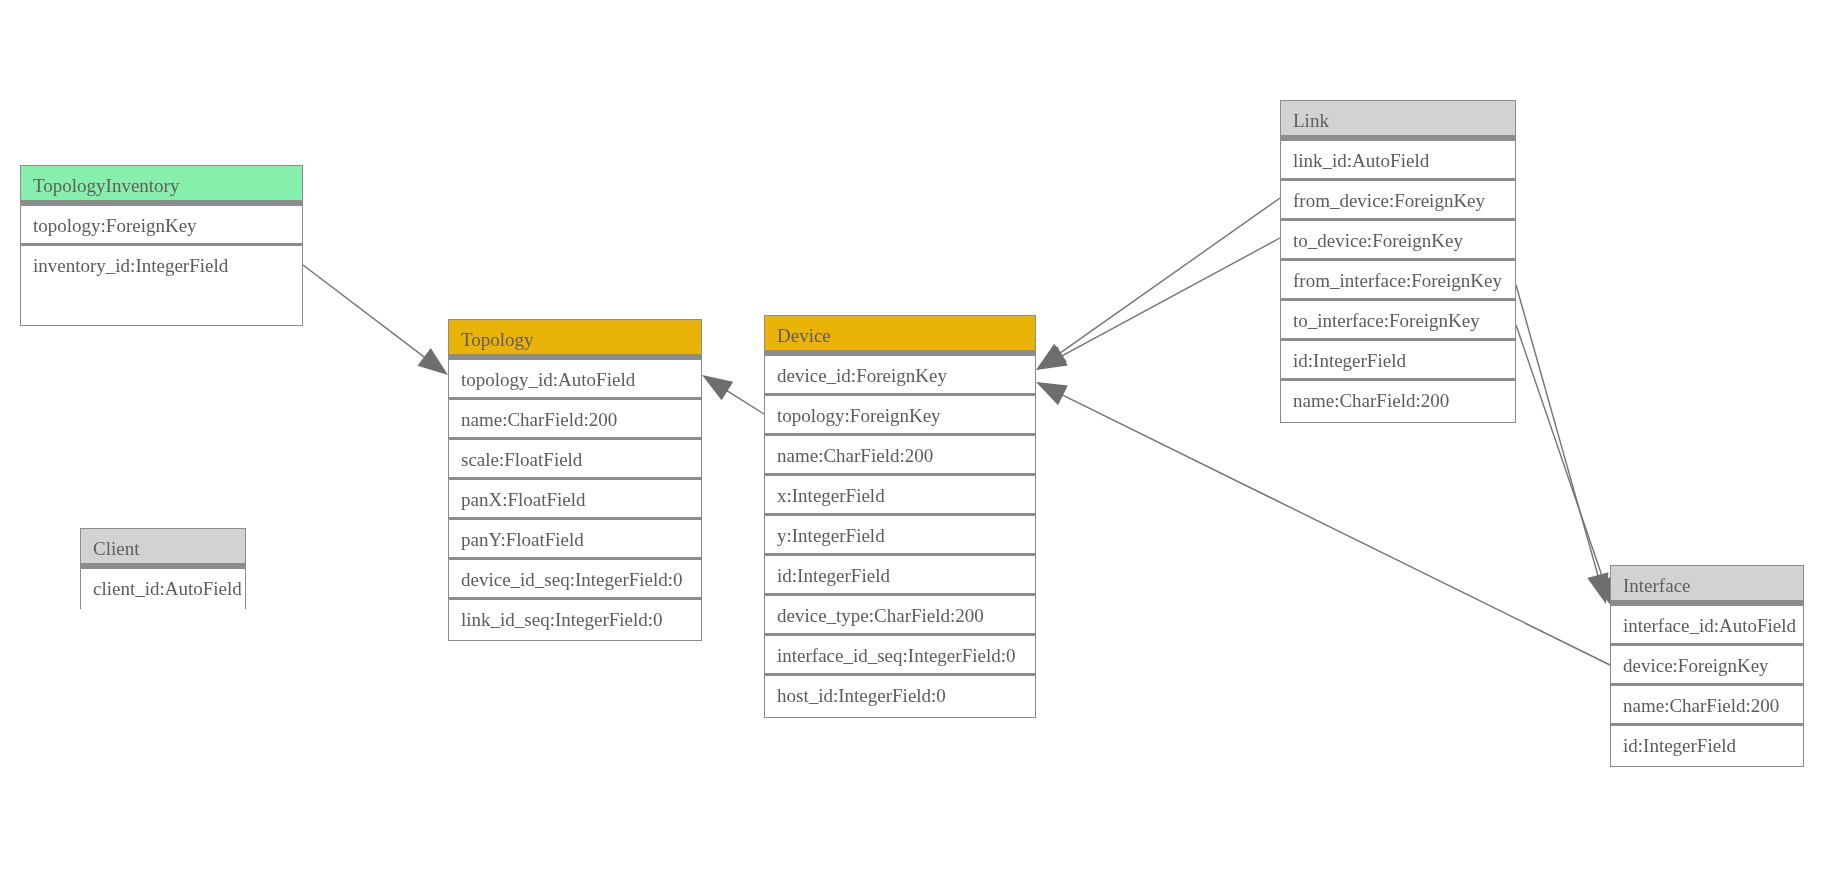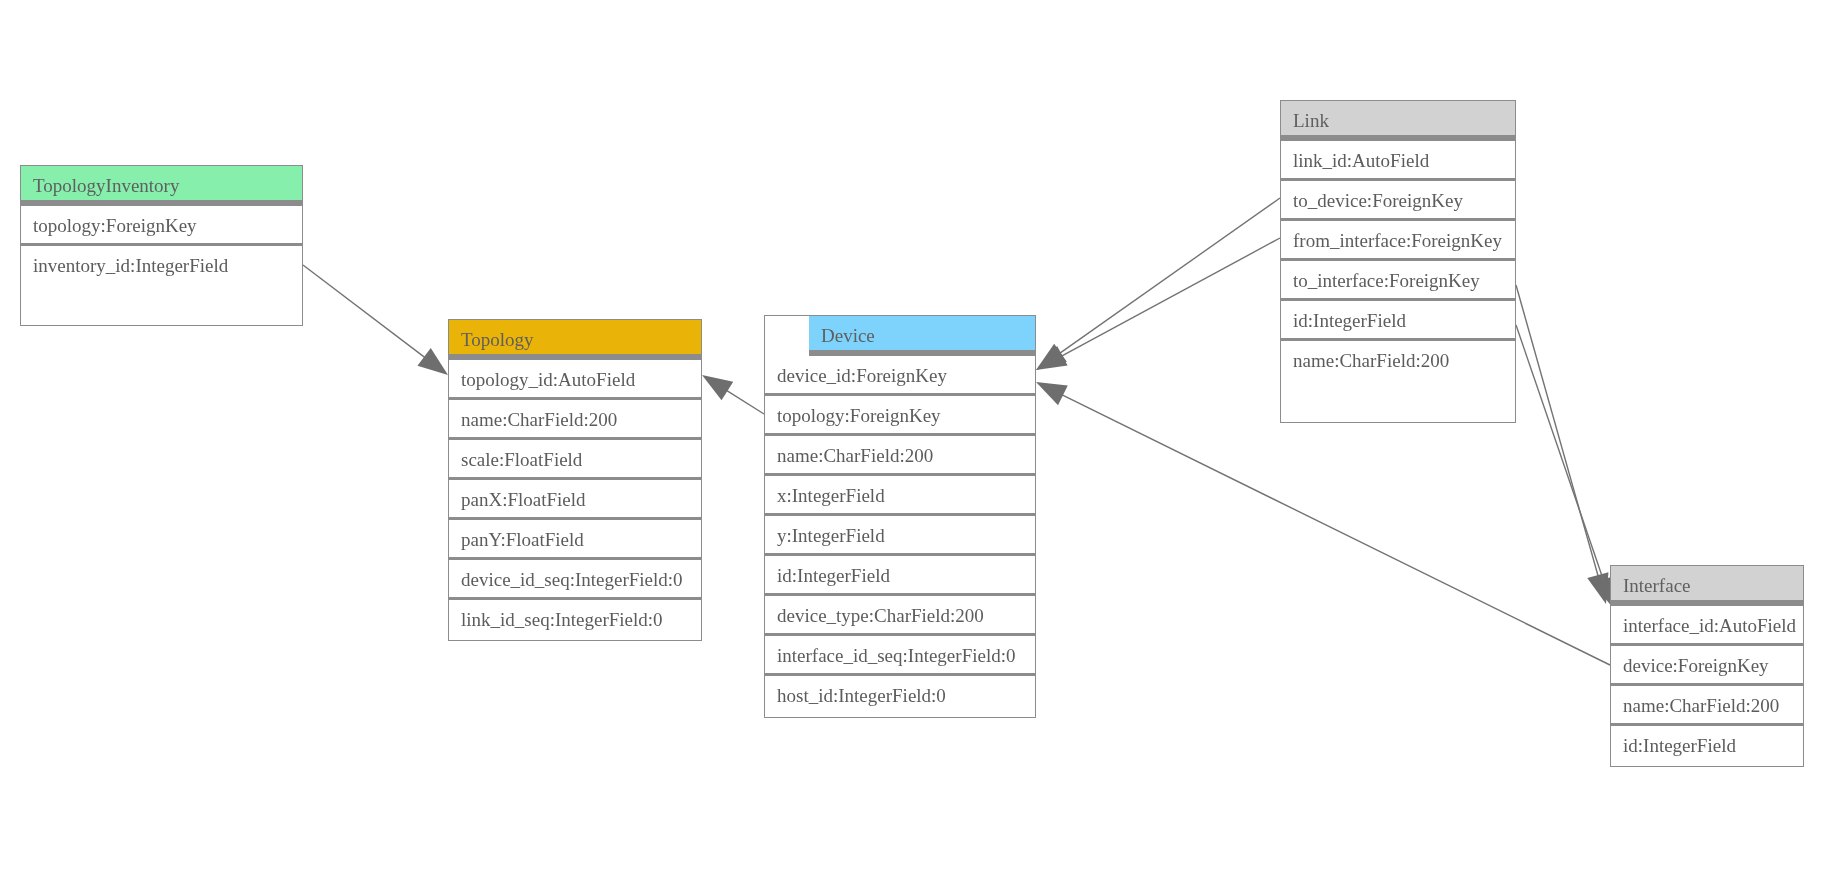--- a/index.html
+++ b/index.html
@@ -111,35 +111,40 @@
     <div class="entity" style="left: 448px; top: 319px; width: 254px; height: 322px; border-color: rgb(140, 140, 140);">
       <div class="entity-header" style="background: #eab308; border-color: rgb(140, 140, 140);">Topology</div>
       <div class="entity-field" style="border-color: rgb(140, 140, 140); color: rgb(92, 92, 92);">topology_id:AutoField</div>
       <div class="entity-field" style="border-color: rgb(140, 140, 140); color: rgb(92, 92, 92);">name:CharField:200</div>
       <div class="entity-field" style="border-color: rgb(140, 140, 140); color: rgb(92, 92, 92);">scale:FloatField</div>
       <div class="entity-field" style="border-color: rgb(140, 140, 140); color: rgb(92, 92, 92);">panX:FloatField</div>
       <div class="entity-field" style="border-color: rgb(140, 140, 140); color: rgb(92, 92, 92);">panY:FloatField</div>
       <div class="entity-field" style="border-color: rgb(140, 140, 140); color: rgb(92, 92, 92);">device_id_seq:IntegerField:0</div>
       <div class="entity-field" style="border-color: rgb(140, 140, 140); color: rgb(92, 92, 92);">link_id_seq:IntegerField:0</div>
     </div>
+    <div class="entity" style="left: 80px; top: 528px; width: 166px; height: 81px; border-color: rgb(140, 140, 140);">
+      <div class="entity-header" style="background: rgb(210, 210, 210); border-color: rgb(140, 140, 140);">Client</div>
+      <div class="entity-field" style="border-color: rgb(140, 140, 140); color: rgb(92, 92, 92);">client_id:AutoField</div>
+    </div>
     <div class="entity" style="left: 764px; top: 315px; width: 272px; height: 403px; border-color: rgb(140, 140, 140);">
-      <div class="entity-header" style="background: #7dd3fc; border-color: rgb(140, 140, 140); margin-left: 44px;">Device</div>
+      <div class="entity-header" style="background: #eab308; border-color: rgb(140, 140, 140);">Device</div>
       <div class="entity-field" style="border-color: rgb(140, 140, 140); color: rgb(92, 92, 92);">device_id:ForeignKey</div>
       <div class="entity-field" style="border-color: rgb(140, 140, 140); color: rgb(92, 92, 92);">topology:ForeignKey</div>
       <div class="entity-field" style="border-color: rgb(140, 140, 140); color: rgb(92, 92, 92);">name:CharField:200</div>
       <div class="entity-field" style="border-color: rgb(140, 140, 140); color: rgb(92, 92, 92);">x:IntegerField</div>
       <div class="entity-field" style="border-color: rgb(140, 140, 140); color: rgb(92, 92, 92);">y:IntegerField</div>
       <div class="entity-field" style="border-color: rgb(140, 140, 140); color: rgb(92, 92, 92);">id:IntegerField</div>
       <div class="entity-field" style="border-color: rgb(140, 140, 140); color: rgb(92, 92, 92);">device_type:CharField:200</div>
       <div class="entity-field" style="border-color: rgb(140, 140, 140); color: rgb(92, 92, 92);">interface_id_seq:IntegerField:0</div>
       <div class="entity-field" style="border-color: rgb(140, 140, 140); color: rgb(92, 92, 92);">host_id:IntegerField:0</div>
     </div>
     <div class="entity" style="left: 1280px; top: 100px; width: 236px; height: 323px; border-color: rgb(140, 140, 140);">
       <div class="entity-header" style="background: rgb(210, 210, 210); border-color: rgb(140, 140, 140);">Link</div>
       <div class="entity-field" style="border-color: rgb(140, 140, 140); color: rgb(92, 92, 92);">link_id:AutoField</div>
+      <div class="entity-field" style="border-color: rgb(140, 140, 140); color: rgb(92, 92, 92);">from_device:ForeignKey</div>
       <div class="entity-field" style="border-color: rgb(140, 140, 140); color: rgb(92, 92, 92);">to_device:ForeignKey</div>
       <div class="entity-field" style="border-color: rgb(140, 140, 140); color: rgb(92, 92, 92);">from_interface:ForeignKey</div>
       <div class="entity-field" style="border-color: rgb(140, 140, 140); color: rgb(92, 92, 92);">to_interface:ForeignKey</div>
       <div class="entity-field" style="border-color: rgb(140, 140, 140); color: rgb(92, 92, 92);">id:IntegerField</div>
       <div class="entity-field" style="border-color: rgb(140, 140, 140); color: rgb(92, 92, 92);">name:CharField:200</div>
     </div>
     <div class="entity" style="left: 1610px; top: 565px; width: 194px; height: 202px; border-color: rgb(140, 140, 140);">
       <div class="entity-header" style="background: rgb(210, 210, 210); border-color: rgb(140, 140, 140);">Interface</div>
       <div class="entity-field" style="border-color: rgb(140, 140, 140); color: rgb(92, 92, 92);">interface_id:AutoField</div>
       <div class="entity-field" style="border-color: rgb(140, 140, 140); color: rgb(92, 92, 92);">device:ForeignKey</div>

